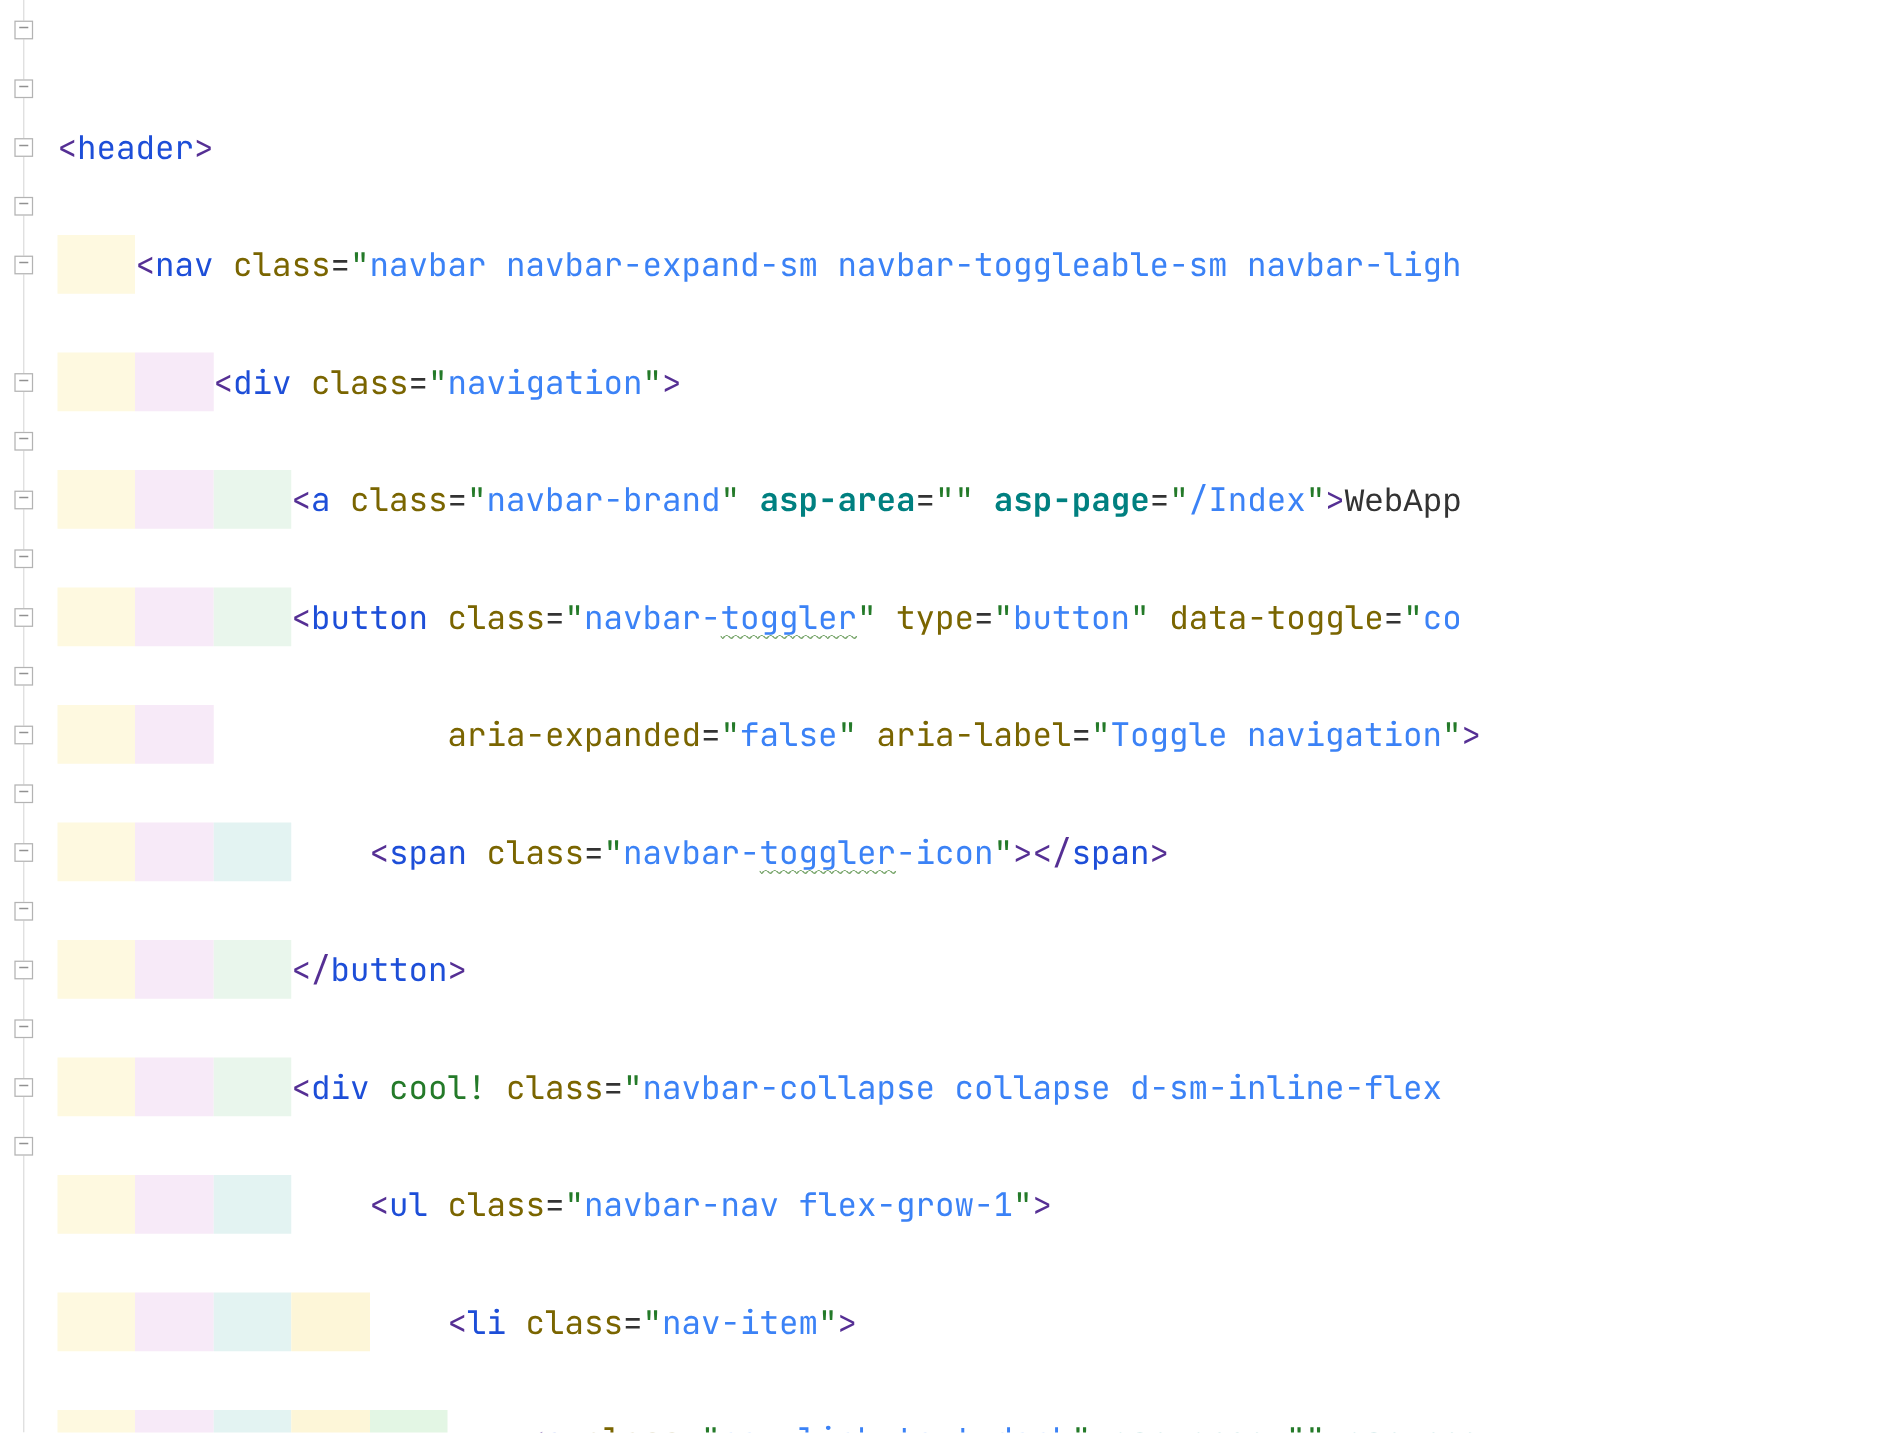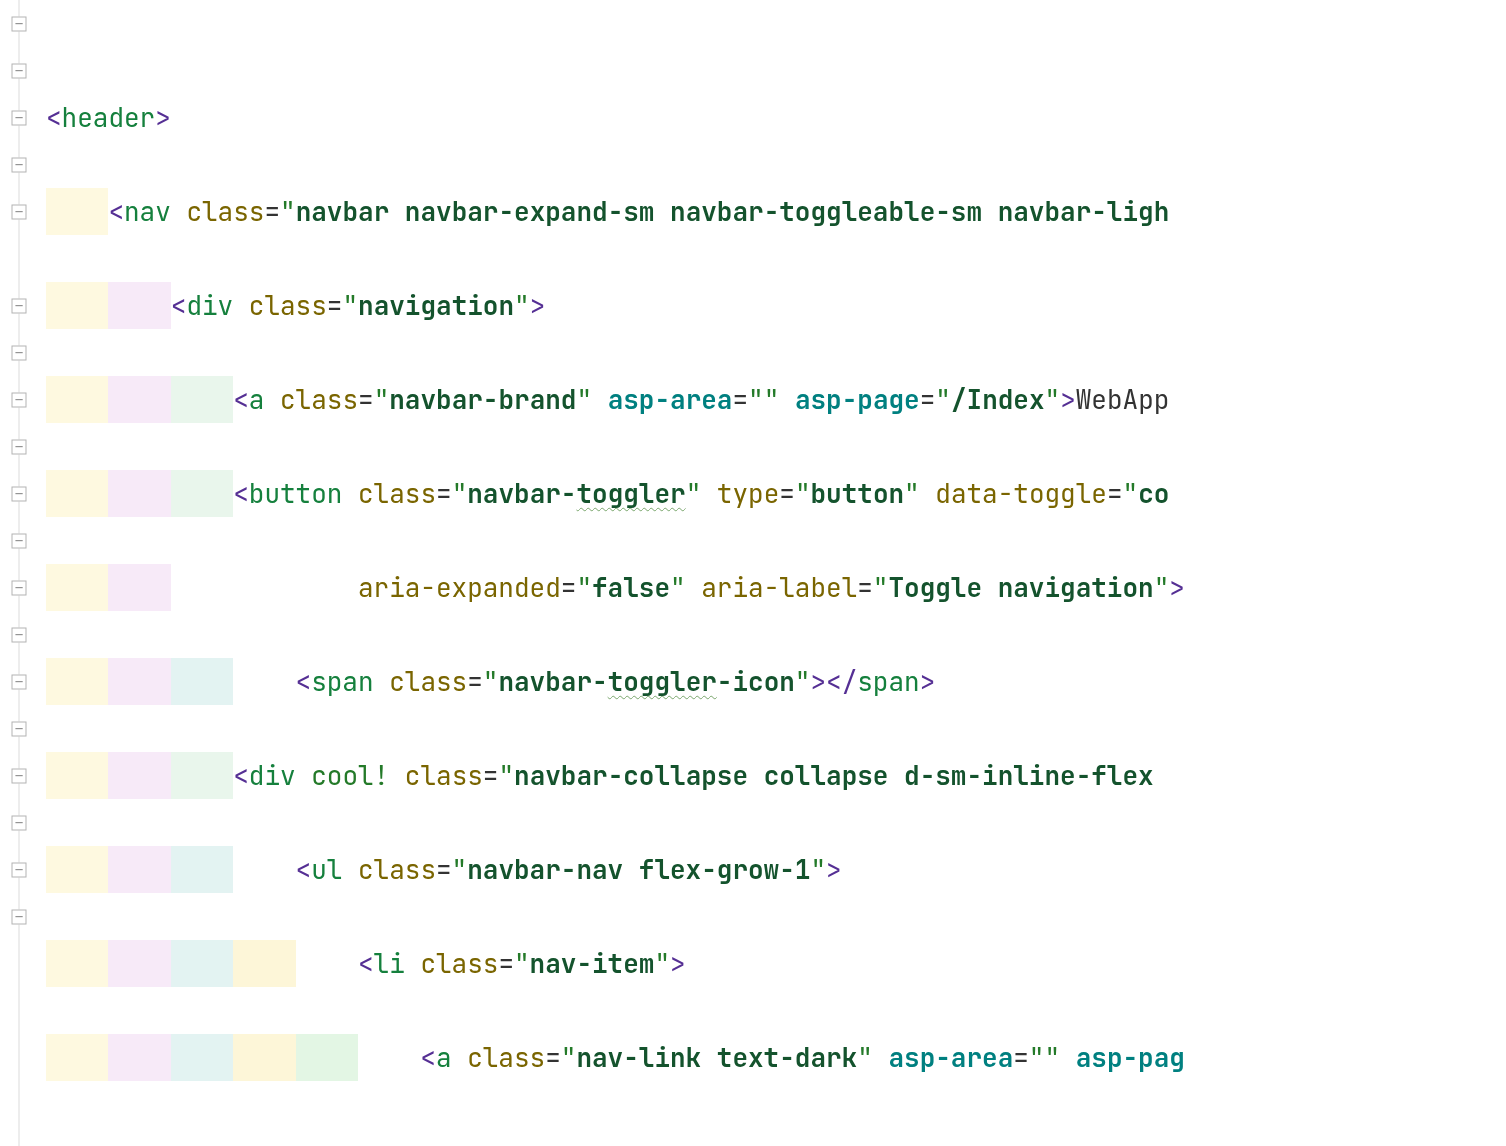--- a/index.html
+++ b/index.html
@@ -73,26 +73,26 @@
   .code .line > .content {
     position: relative;
     z-index: 1;
   }
   
   .ind {
     display: inline-block;
     vertical-align: top;
     height: 47px;
   }
-  .tag   { color: #15803d; font-weight: 400; }  
+  .tag   { color: #1d4ed8; font-weight: 400; }  
   .angle { color: #552f94; }
   .attr  { color: #7a6500; }                    
   .asp   { color: #008080; font-weight: 600; }  
-  .val   { color: #14532d; font-weight: bold; }                    
-  .txt   { color: #333333; }                    
+  .val   { color: #3b82f6; }                    
+  .txt   { color: #333333; font-family: Liberation Mono, monospace; }                    
   .eq    { color: #333333; }
   .q     { color: #247a29; }
   .cool  { color: #247a29; }
   .squig { text-decoration: underline wavy #79a66c 1px; text-decoration-skip-ink: none; text-underline-offset: 4px; }
 
   
   .bg-y  { background: #fef9e0; }
   .bg-p  { background: #f7eaf8; }
   .bg-g  { background: #e9f6ec; }
   .bg-c  { background: #e3f3f2; }
@@ -128,20 +128,21 @@
     </div>
   <div class="code">
 
 <div class="line"><span class="content"><span class="angle">&lt;</span><span class="tag">header</span><span class="angle">&gt;</span></span></div>
 <div class="line"><span class="content"><span class="ind bg-y" style="width:4ch"></span><span class="angle">&lt;</span><span class="tag">nav</span> <span class="attr">class</span><span class="eq">=</span><span class="q">"</span><span class="val">navbar navbar-expand-sm navbar-toggleable-sm navbar-ligh</span></span></div>
 <div class="line"><span class="content"><span class="ind bg-y" style="width:4ch"></span><span class="ind bg-p" style="width:4ch"></span><span class="angle">&lt;</span><span class="tag">div</span> <span class="attr">class</span><span class="eq">=</span><span class="q">"</span><span class="val">navigation</span><span class="q">"</span><span class="angle">&gt;</span></span></div>
 <div class="line"><span class="content"><span class="ind bg-y" style="width:4ch"></span><span class="ind bg-p" style="width:4ch"></span><span class="ind bg-g" style="width:4ch"></span><span class="angle">&lt;</span><span class="tag">a</span> <span class="attr">class</span><span class="eq">=</span><span class="q">"</span><span class="val">navbar-brand</span><span class="q">"</span> <span class="asp">asp-area</span><span class="eq">=</span><span class="q">"</span><span class="val"></span><span class="q">"</span> <span class="asp">asp-page</span><span class="eq">=</span><span class="q">"</span><span class="val">/Index</span><span class="q">"</span><span class="angle">&gt;</span><span class="txt">WebApp</span></span></div>
 <div class="line"><span class="content"><span class="ind bg-y" style="width:4ch"></span><span class="ind bg-p" style="width:4ch"></span><span class="ind bg-g" style="width:4ch"></span><span class="angle">&lt;</span><span class="tag">button</span> <span class="attr">class</span><span class="eq">=</span><span class="q">"</span><span class="val">navbar-</span><span class="val squig">toggler</span><span class="q">"</span> <span class="attr">type</span><span class="eq">=</span><span class="q">"</span><span class="val">button</span><span class="q">"</span> <span class="attr">data-toggle</span><span class="eq">=</span><span class="q">"</span><span class="val">co</span></span></div>
 <div class="line"><span class="content"><span class="ind bg-y" style="width:4ch"></span><span class="ind bg-p" style="width:4ch"></span><span class="ind bg-w" style="width:4ch"></span><span class="ind bg-w" style="width:8ch"></span><span class="attr">aria-expanded</span><span class="eq">=</span><span class="q">"</span><span class="val">false</span><span class="q">"</span> <span class="attr">aria-label</span><span class="eq">=</span><span class="q">"</span><span class="val">Toggle navigation</span><span class="q">"</span><span class="angle">&gt;</span></span></div>
 <div class="line"><span class="content"><span class="ind bg-y" style="width:4ch"></span><span class="ind bg-p" style="width:4ch"></span><span class="ind bg-c" style="width:4ch"></span><span class="ind bg-w" style="width:4ch"></span><span class="angle">&lt;</span><span class="tag">span</span> <span class="attr">class</span><span class="eq">=</span><span class="q">"</span><span class="val">navbar-</span><span class="val squig">toggler</span><span class="val">-icon</span><span class="q">"</span><span class="angle">&gt;&lt;/</span><span class="tag">span</span><span class="angle">&gt;</span></span></div>
+<div class="line"><span class="content"><span class="ind bg-y" style="width:4ch"></span><span class="ind bg-p" style="width:4ch"></span><span class="ind bg-g" style="width:4ch"></span><span class="angle">&lt;/</span><span class="tag">button</span><span class="angle">&gt;</span></span></div>
 <div class="line"><span class="content"><span class="ind bg-y" style="width:4ch"></span><span class="ind bg-p" style="width:4ch"></span><span class="ind bg-g" style="width:4ch"></span><span class="angle">&lt;</span><span class="tag">div</span> <span class="cool">cool!</span> <span class="attr">class</span><span class="eq">=</span><span class="q">"</span><span class="val">navbar-collapse collapse d-sm-inline-flex </span></span></div>
 <div class="line"><span class="content"><span class="ind bg-y" style="width:4ch"></span><span class="ind bg-p" style="width:4ch"></span><span class="ind bg-c" style="width:4ch"></span><span class="ind bg-w" style="width:4ch"></span><span class="angle">&lt;</span><span class="tag">ul</span> <span class="attr">class</span><span class="eq">=</span><span class="q">"</span><span class="val">navbar-nav flex-grow-1</span><span class="q">"</span><span class="angle">&gt;</span></span></div>
 <div class="line"><span class="content"><span class="ind bg-y" style="width:4ch"></span><span class="ind bg-p" style="width:4ch"></span><span class="ind bg-c" style="width:4ch"></span><span class="ind bg-y2" style="width:4ch"></span><span class="ind bg-w" style="width:4ch"></span><span class="angle">&lt;</span><span class="tag">li</span> <span class="attr">class</span><span class="eq">=</span><span class="q">"</span><span class="val">nav-item</span><span class="q">"</span><span class="angle">&gt;</span></span></div>
 <div class="line"><span class="content"><span class="ind bg-y" style="width:4ch"></span><span class="ind bg-p" style="width:4ch"></span><span class="ind bg-c" style="width:4ch"></span><span class="ind bg-y2" style="width:4ch"></span><span class="ind bg-g2" style="width:4ch"></span><span class="ind bg-w" style="width:4ch"></span><span class="angle">&lt;</span><span class="tag">a</span> <span class="attr">class</span><span class="eq">=</span><span class="q">"</span><span class="val">nav-link text-dark</span><span class="q">"</span> <span class="asp">asp-area</span><span class="eq">=</span><span class="q">"</span><span class="val"></span><span class="q">"</span> <span class="asp">asp-pag</span></span></div>
 
 
 
 
 
 

